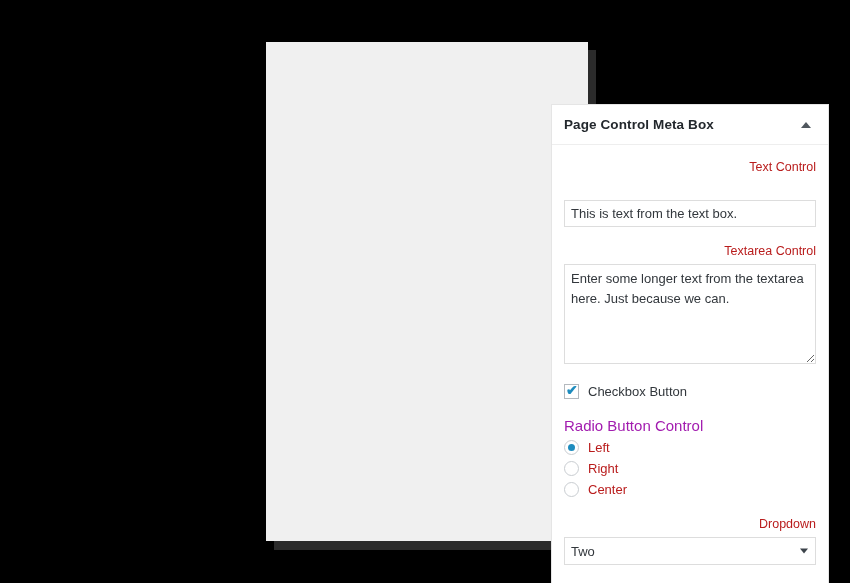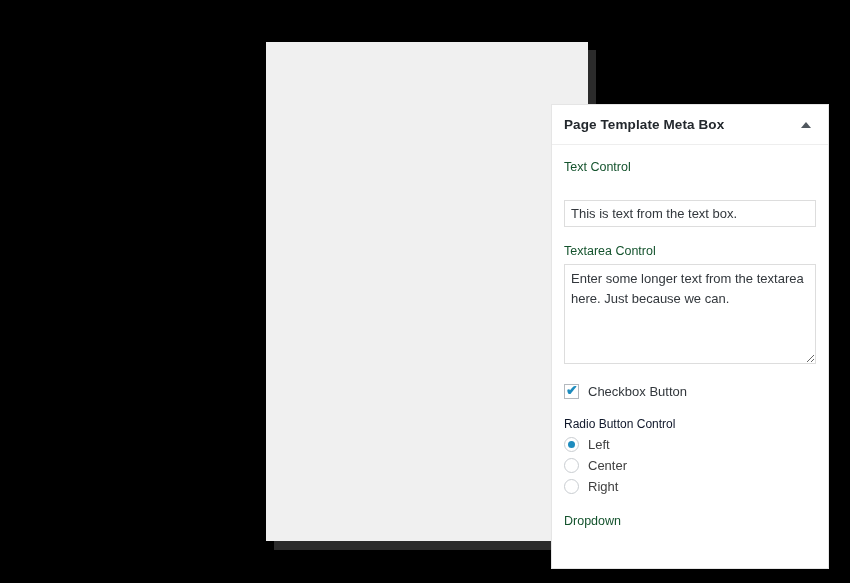--- a/index.html
+++ b/index.html
@@ -94,23 +94,24 @@
   .postbox-body {
     padding: 14px 12px 22px 12px;
   }
 
   .field {
     margin-bottom: 16px;
   }
   .field-label {
     display: block;
     font-size: 12.5px;
-    color: #14532d;
+    color: #b91c1c;
     margin-bottom: 4px;
     line-height: 17px;
+    text-align: right;
   }
 
   .text-input {
     display: block;
     width: 100%;
     height: 27px;
     box-sizing: border-box;
     border: 1px solid #ddd;
     background: #fff;
     color: #32373c;
@@ -165,22 +166,22 @@
     color: #1e8cbe;
     font-weight: bold;
   }
   .cb-label {
     font-size: 13px;
     color: #32373c;
     margin-left: 9px;
   }
 
   .radio-group-label {
-    font-size: 12px;
-    color: #0f172a;
+    font-size: 15px;
+    color: #a21caf;
     margin-bottom: 3px;
     display: block;
   }
   .radio-row {
     display: flex;
     align-items: center;
     height: 21px;
     margin-bottom: 0px;
   }
   .rb-circle {
@@ -199,21 +200,21 @@
     position: absolute;
     left: 3px;
     top: 3px;
     width: 7px;
     height: 7px;
     border-radius: 50%;
     background: #1e8cbe;
   }
   .rb-label {
     font-size: 13px;
-    color: #404040;
+    color: #b91c1c;
     margin-left: 9px;
   }
 
   .dropdown-wrap {
     position: relative;
     width: 100%;
   }
   .select-box {
     width: 100%;
     height: 28px;
@@ -248,21 +249,21 @@
 
 <div id="stage">
 
   <div class="shadow-block"></div>
 
   <div class="admin-bg">
 
     <div class="postbox">
 
       <div class="postbox-header">
-        <h2 class="postbox-title">Page Template Meta Box</h2>
+        <h2 class="postbox-title">Page Control Meta Box</h2>
         <button class="toggle-btn" title="Toggle panel">
           <span class="caret-up"></span>
         </button>
       </div>
 
       <div class="postbox-body">
 
         <div class="field">
           <label class="field-label">Text Control</label>
           <input class="text-input" type="text" value="This is text from the text box." style="">
@@ -283,29 +284,35 @@
         <div class="field">
           <span class="radio-group-label">Radio Button Control</span>
 
           <div class="radio-row">
             <span class="rb-circle checked"></span>
             <span class="rb-label">Left</span>
           </div>
 
           <div class="radio-row">
             <span class="rb-circle"></span>
+            <span class="rb-label">Right</span>
+          </div>
+
+          <div class="radio-row">
+            <span class="rb-circle"></span>
             <span class="rb-label">Center</span>
           </div>
-
-          <div class="radio-row">
-            <span class="rb-circle"></span>
-            <span class="rb-label">Right</span>
-          </div>
         </div>
 
         <div class="field spacer-dropdown">
           <label class="field-label">Dropdown</label>
+          <div class="dropdown-wrap">
+            <div class="select-box">
+              <span>Two</span>
+            </div>
+            <span class="select-caret"></span>
+          </div>
         </div>
 
       </div>
     </div>
   </div>
 </div>
 
 </body></html>

